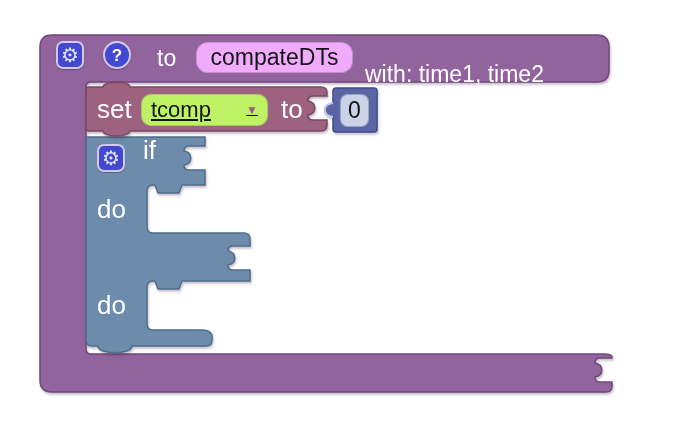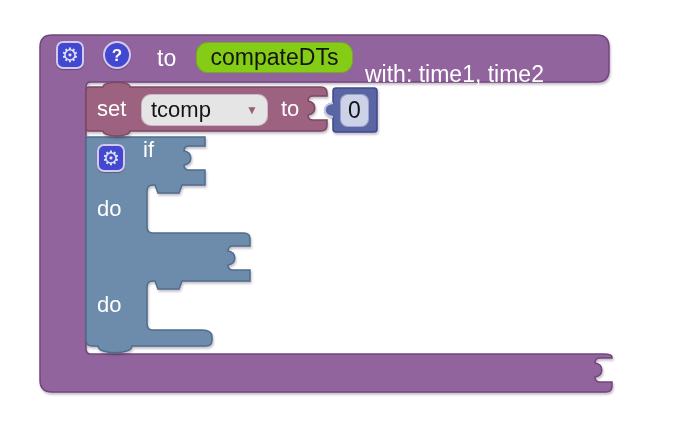--- a/index.html
+++ b/index.html
@@ -1,32 +1,32 @@
 <!DOCTYPE html>
 <html><head>
 <meta charset="utf-8">
 <style>
   html,body{margin:0;padding:0;}
   body{font-family:"Liberation Sans", sans-serif; background:#ffffff;}
   #workspace{position:relative;width:690px;height:429px;background:#ffffff;overflow:hidden;}
   #blocks-svg{position:absolute;left:0;top:0;}
   .block-shape{filter:drop-shadow(1px 2px 1px rgba(50,20,60,0.28));}
   .overlay{position:absolute;display:flex;align-items:center;box-sizing:border-box;}
-  .blk-label{color:#ffffff;font-size:22px;white-space:pre;}
+  .blk-label{color:#ffffff;font-size:26px;white-space:pre;}
   .hdr-label{font-size:23px;}
   .icon-btn{justify-content:center;background:#4348d0;border:2px solid #d4c9ec;cursor:pointer;
             box-shadow:0 1px 1px rgba(40,20,60,.35);}
   .gear-btn{border-radius:7px;}
   .round-btn{border-radius:50%;}
   .gear-glyph{color:#dfe2f2;font-size:20px;line-height:1;}
   .q-glyph{color:#ffffff;font-size:17px;font-weight:bold;line-height:1;}
-  .field{background:#84cc16;border-radius:12px;justify-content:center;color:#141414;font-size:23px;
+  .field{background:#f0abfc;border-radius:12px;justify-content:center;color:#141414;font-size:23px;
          box-shadow:inset 0 0 0 1px rgba(90,50,100,.25);cursor:text;}
-  .dropdown{background:#e5e5e5;border-radius:10px;color:#141414;font-size:22px;padding:0 10px;
-            justify-content:space-between;box-shadow:inset 0 0 0 1px rgba(120,60,90,.25);cursor:pointer;}
+  .dropdown{background:#bef264;border-radius:10px;color:#141414;font-size:22px;padding:0 10px;
+            justify-content:space-between;box-shadow:inset 0 0 0 1px rgba(120,60,90,.25);cursor:pointer;text-decoration:underline;}
   .dd-arrow{color:#96607c;font-size:12px;margin-left:8px;}
   .num-field{background:#ccd2e8;border-radius:8px;justify-content:center;color:#111111;font-size:23px;
              box-shadow:inset 0 0 0 1px rgba(50,60,120,.3);cursor:text;}
   .right-align{justify-content:flex-end;}
 </style>
 </head>
 <body>
 
 <div id="workspace">
 

